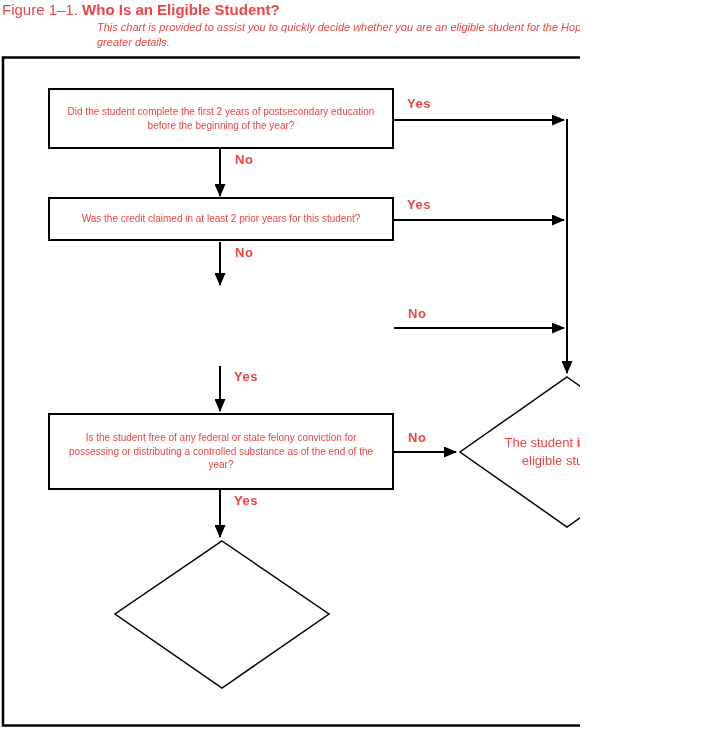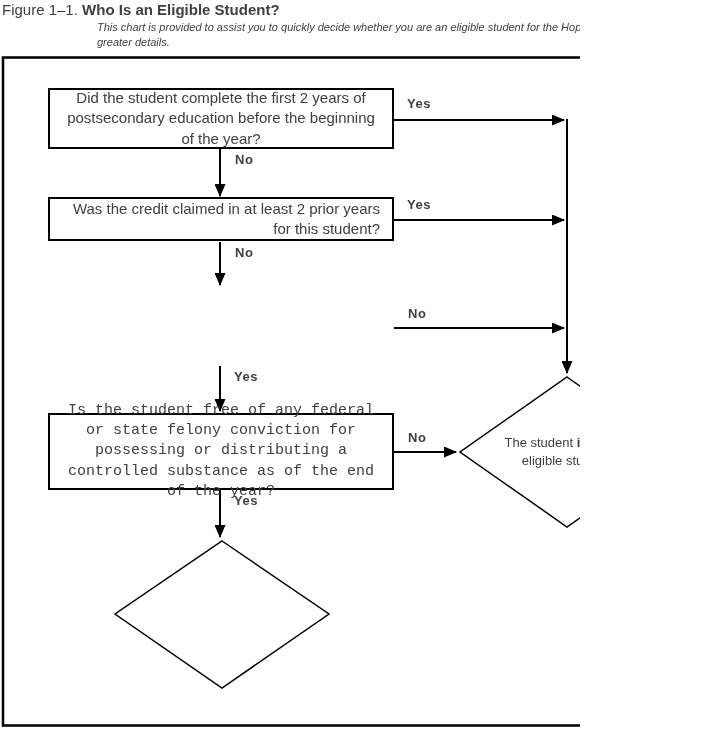--- a/index.html
+++ b/index.html
@@ -6,21 +6,21 @@
     margin: 0;
     padding: 0;
     background: #ffffff;
   }
   .page {
     position: relative;
     width: 580px;
     height: 733px;
     background: #ffffff;
     font-family: "Liberation Sans", sans-serif;
-    color: #404040;
+    color: #ef4444;
     overflow: hidden;
   }
   .figure-line {
     position: absolute;
     left: 2px;
     top: 1px;
     font-size: 15px;
     white-space: nowrap;
   }
   .figure-line .fig-label { font-weight: 400; }
@@ -41,28 +41,28 @@
   }
   .qbox {
     position: absolute;
     box-sizing: border-box;
     border: 2px solid #000000;
     background: #ffffff;
     display: flex;
     align-items: center;
     justify-content: center;
     text-align: center;
-    font-size: 15px;
+    font-size: 10px;
     line-height: 1.35;
     padding: 0 12px;
   }
   .qbox-1 { left: 48px; top: 88px;  width: 346px; height: 61px; }
   .qbox-2 { left: 48px; top: 197px; width: 346px; height: 44px; text-align: right; }
   .qbox-3 { left: 48px; top: 288px; width: 346px; height: 78px; }
-  .qbox-4 { left: 48px; top: 413px; width: 346px; height: 77px; font-family: Liberation Mono, monospace; }
+  .qbox-4 { left: 48px; top: 413px; width: 346px; height: 77px; }
   .edge-label {
     position: absolute;
     font-size: 13px;
     font-weight: 700;
     letter-spacing: 0.5px;
     white-space: nowrap;
   }
   .lbl-yes-1 { left: 407px; top: 96px;  }
   .lbl-no-1  { left: 235px; top: 152px; }
   .lbl-yes-2 { left: 407px; top: 197px; }

